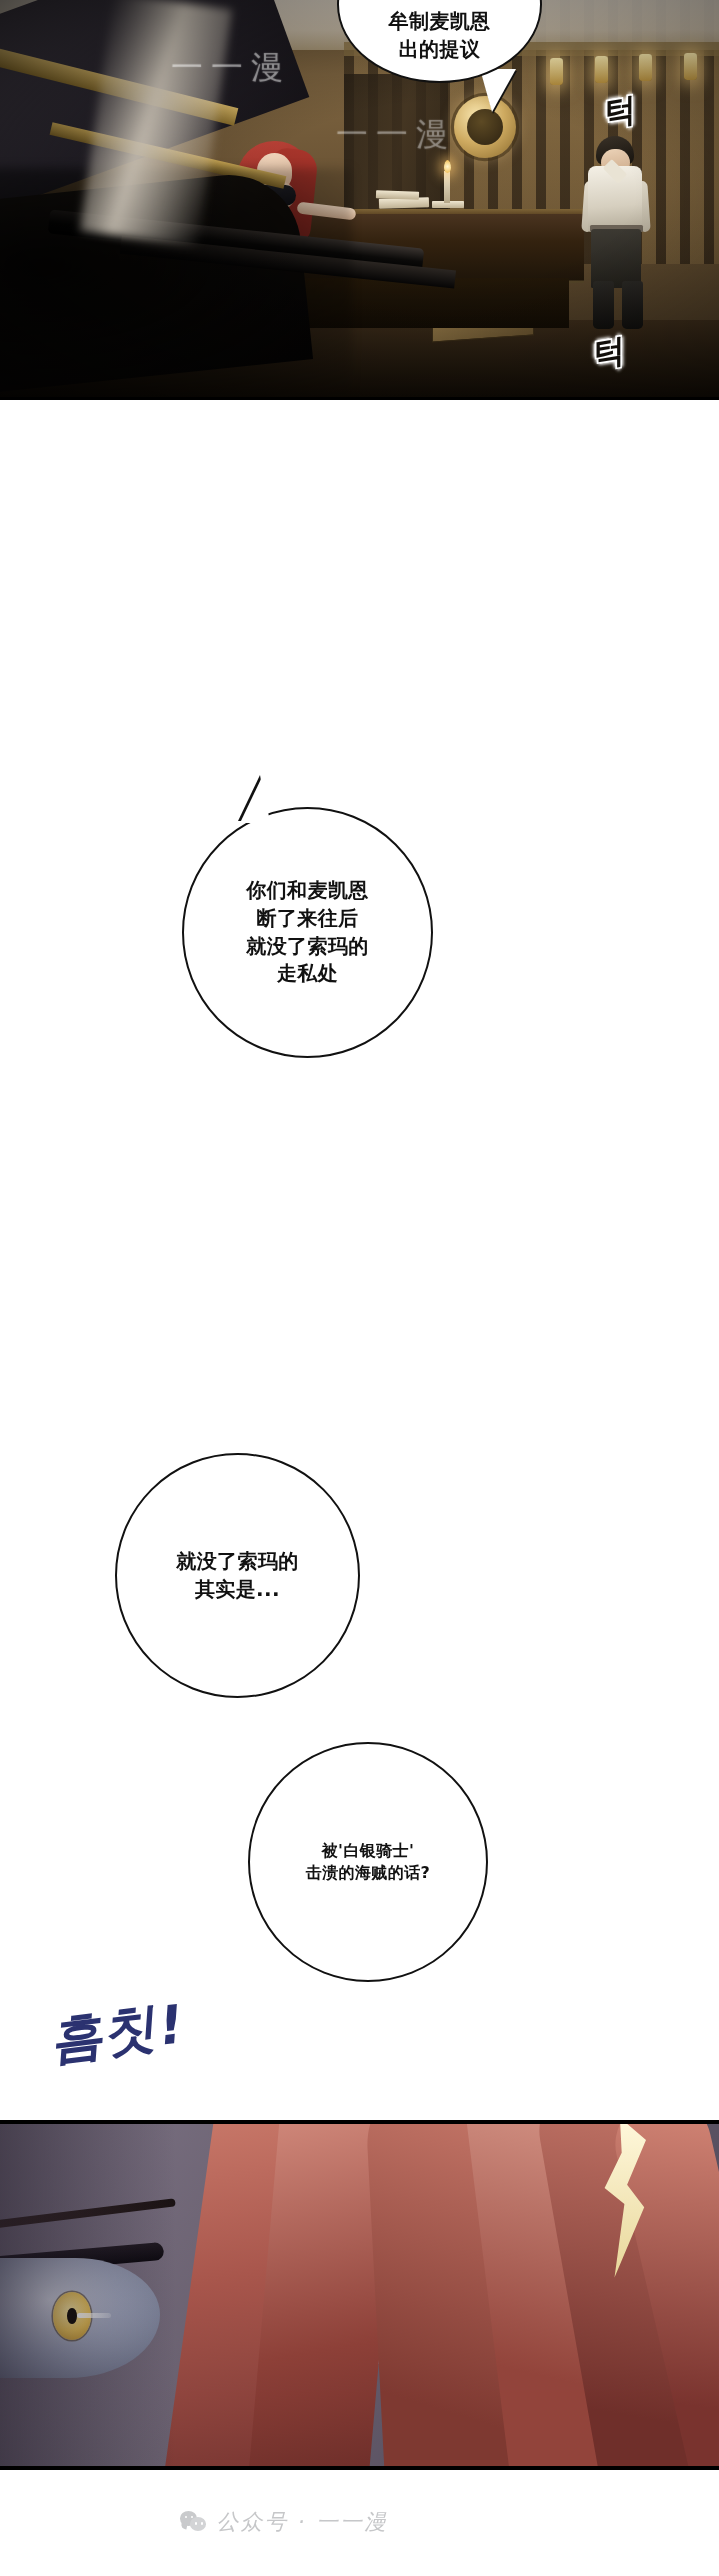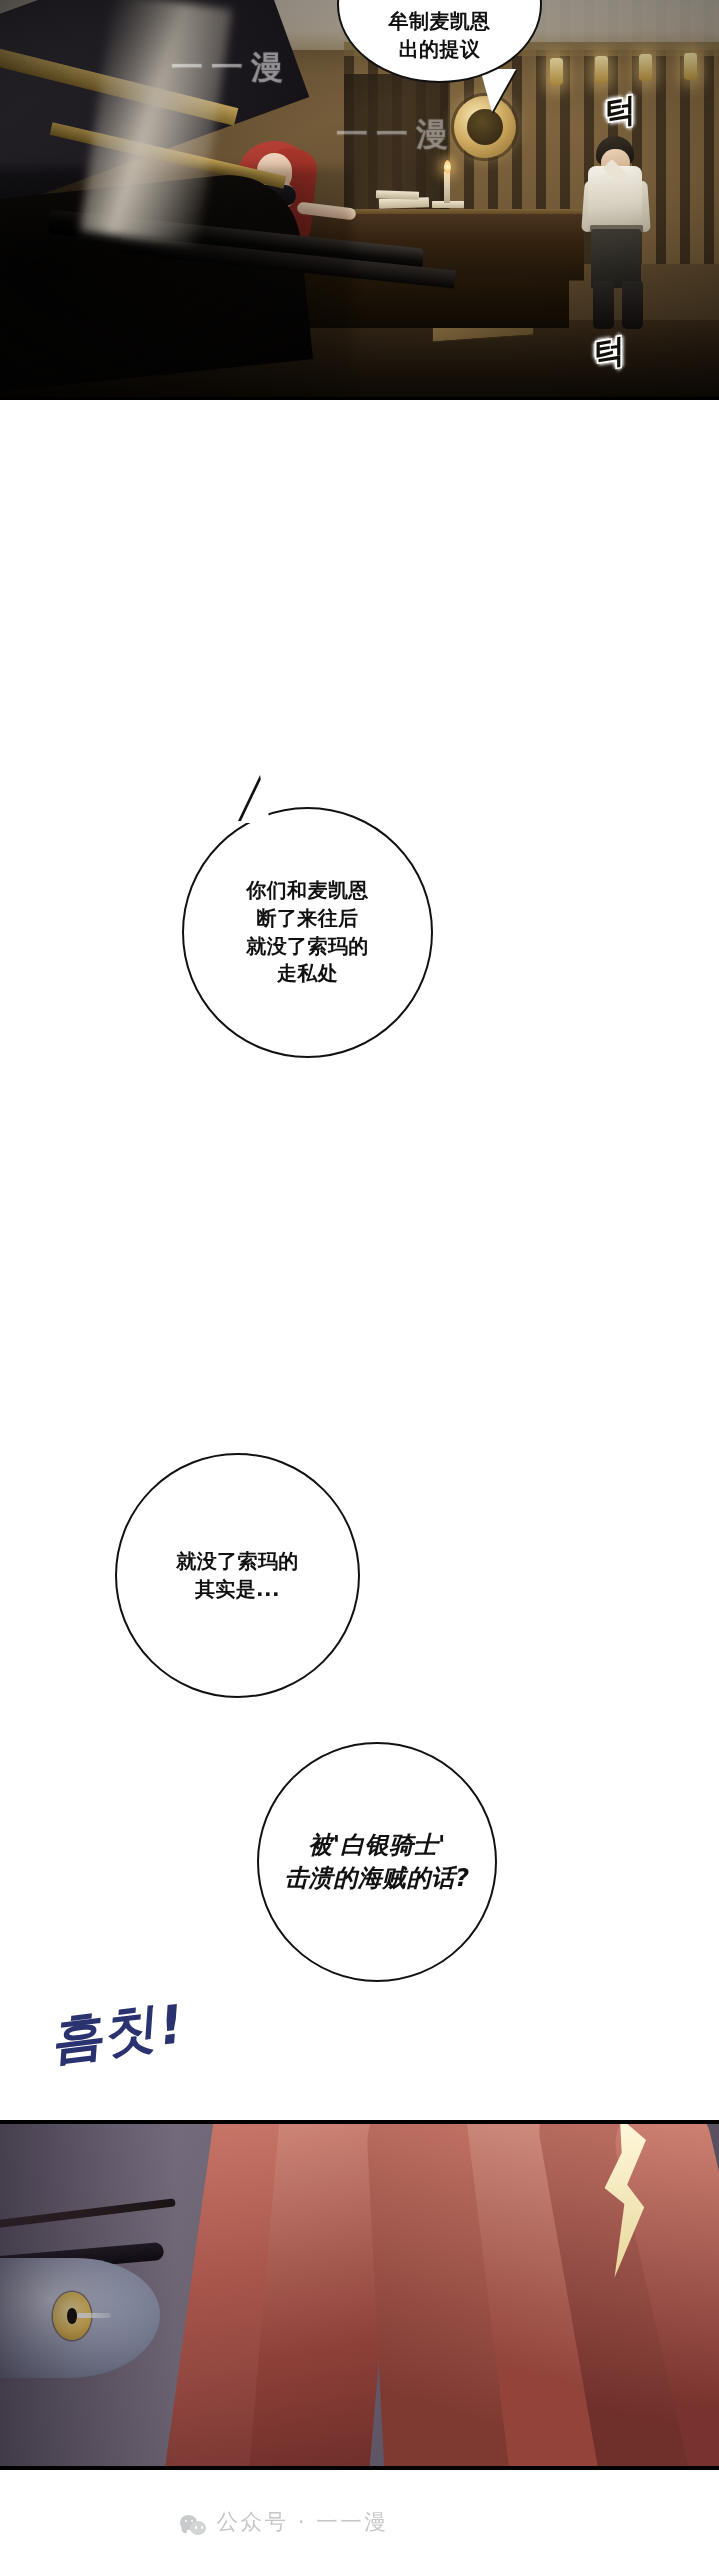--- a/index.html
+++ b/index.html
@@ -389,22 +389,22 @@
     border-left:22.4px solid transparent; border-right:8px solid transparent;
     border-bottom:46px solid #fff;
     filter:drop-shadow(-1.6px -1.6px 0 #111);
   }
 
   #bubble-3{
     left:115px; top:1453px; width:245px; height:245px;
     font-size:20px; z-index:30;
   }
   #bubble-4{
-    left:257px; top:1742px; width:240px; height:240px;
-    font-size:24px; z-index:29;font-style:italic;
+    left:248px; top:1742px; width:240px; height:240px;
+    font-size:16px; z-index:29;
   }
 
   
   .sfx{
     position:absolute; font-weight:700;
     font-family:"DejaVu Sans","Liberation Sans",sans-serif;
     z-index:25; white-space:nowrap;
   }
   .sfx-tuk{
     color:#13100c; font-size:32px;
@@ -420,36 +420,36 @@
     transform:rotate(-7deg) skewX(-11deg);
     text-shadow:
       -2.4px -2.4px 0 #fff, 2.4px -2.4px 0 #fff, -2.4px 2.4px 0 #fff, 2.4px 2.4px 0 #fff,
       -4.8px 0 4.8px #fff, 4.8px 0 4.8px #fff, 0 -4.8px 4.8px #fff, 0 4.8px 4.8px #fff;
     z-index:60;
   }
 
   
   .wm{
     position:absolute; color:rgba(255,255,255,.30);
-    font-size:32px; font-weight:700; letter-spacing:8px;
+    font-size:32px; font-weight:400; letter-spacing:8px;
     font-family:"DejaVu Sans","Liberation Sans",sans-serif;
     z-index:20; pointer-events:none;
     text-shadow:0 0 1.6px rgba(255,255,255,.35);
   }
   #wm-1{ left:171px; top:46px; }
   #wm-2{ left:336px; top:113px; color:rgba(255,255,255,.18); }
 
   
   #footer{
     position:absolute; left:0; top:2470px; width:719px; height:106px;
     background:#fff;
   }
   #footer-inner{
     position:absolute; left:0; top:37px; width:568px;
-    display:flex; align-items:flex-end; justify-content:center; gap:9.6px;
+    display:flex; align-items:center; justify-content:center; gap:9.6px;font-style:italic;
   }
   .wechat-icon{ position:relative; width:27px; height:21px; }
   .wechat-icon .b1,.wechat-icon .b2{
     position:absolute; border-radius:50%; background:#c9cacc;
   }
   .wechat-icon .b1{ left:0; top:0; width:17.6px; height:15px; }
   .wechat-icon .b2{ left:10.4px; top:6.4px; width:16px; height:13.6px; background:#d3d4d6; }
   .wechat-icon .b1:after{
     content:""; position:absolute; left:1.6px; bottom:-3.2px; width:6.4px; height:6.4px;
     background:#c9cacc; border-radius:0 0 0 4.8px; transform:rotate(12deg);

